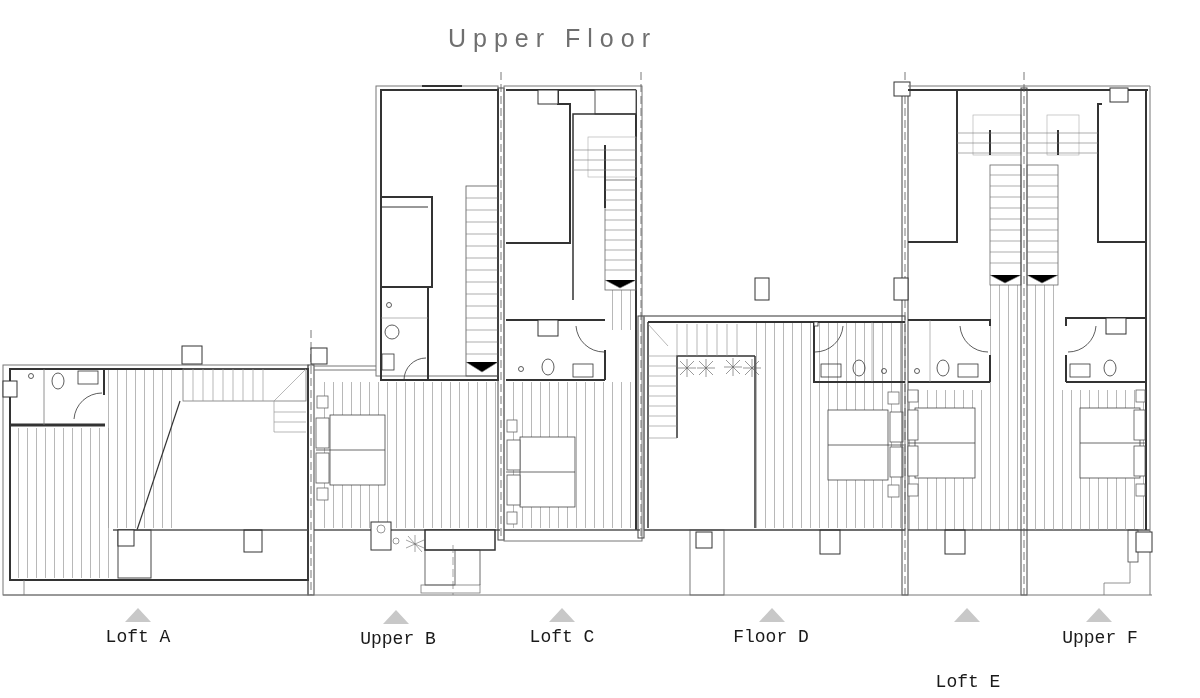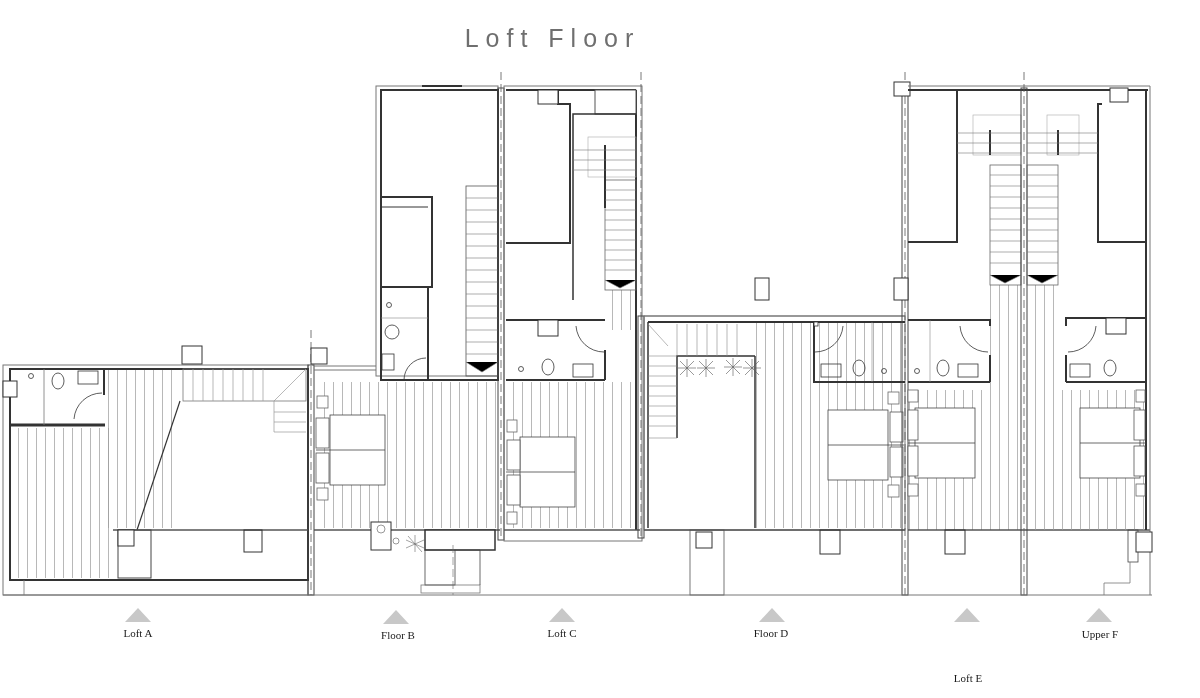--- a/index.html
+++ b/index.html
@@ -1,25 +1,25 @@
 <!DOCTYPE html>
 <html><head>
 <meta charset="utf-8">
 <style>
   html, body { margin:0; padding:0; background:#ffffff; }
   body { width:1200px; height:698px; position:relative; overflow:hidden; font-family:"Liberation Sans", sans-serif; }
   .title { position:absolute; left:0; top:24px; width:1105px; text-align:center; font-size:25px; letter-spacing:7px; color:#6f6f6f; font-family:"Liberation Sans", sans-serif; }
   svg.plan { position:absolute; left:0; top:0; }
-  .loft-label { position:absolute; font-size:11px; color:#1a1a1a; transform:translateX(-50%); white-space:nowrap; font-family:Liberation Serif, serif; }
+  .loft-label { position:absolute; font-size:18px; color:#1a1a1a; transform:translateX(-50%); white-space:nowrap; font-family:Liberation Mono, monospace; }
   .marker { position:absolute; width:0; height:0; border-left:13px solid transparent; border-right:13px solid transparent; border-bottom:14px solid #c8c8c8; transform:translateX(-50%); }
 </style>
 </head>
 <body>
 
-<div class="title">Loft Floor</div>
+<div class="title">Upper Floor</div>
 
 <svg class="plan" width="1200" height="698" viewBox="0 0 1200 698" xmlns="http://www.w3.org/2000/svg">
   <defs>
     <pattern id="floorboards" width="9" height="10" patternUnits="userSpaceOnUse">
       <line x1="0.5" y1="0" x2="0.5" y2="10" stroke="#9a9a9a" stroke-width="0.7"></line>
     </pattern>
   </defs>
 
   <g>
 
@@ -379,21 +379,21 @@
 
   <line x1="3" y1="595" x2="1152" y2="595" stroke="#777" stroke-width="1"></line>
 </svg>
 
 <div>
   <div class="marker" style="left:138px; top:608px;"></div>
   <div class="loft-label" style="left:138px; top:627px;">Loft A</div>
 </div>
 <div>
   <div class="marker" style="left:396px; top:610px;"></div>
-  <div class="loft-label" style="left:398px; top:629px;">Floor B</div>
+  <div class="loft-label" style="left:398px; top:629px;">Upper B</div>
 </div>
 <div>
   <div class="marker" style="left:562px; top:608px;"></div>
   <div class="loft-label" style="left:562px; top:627px;text-align:right;">Loft C</div>
 </div>
 <div>
   <div class="marker" style="left:772px; top:608px;"></div>
   <div class="loft-label" style="left:771px; top:627px;">Floor D</div>
 </div>
 <div>

